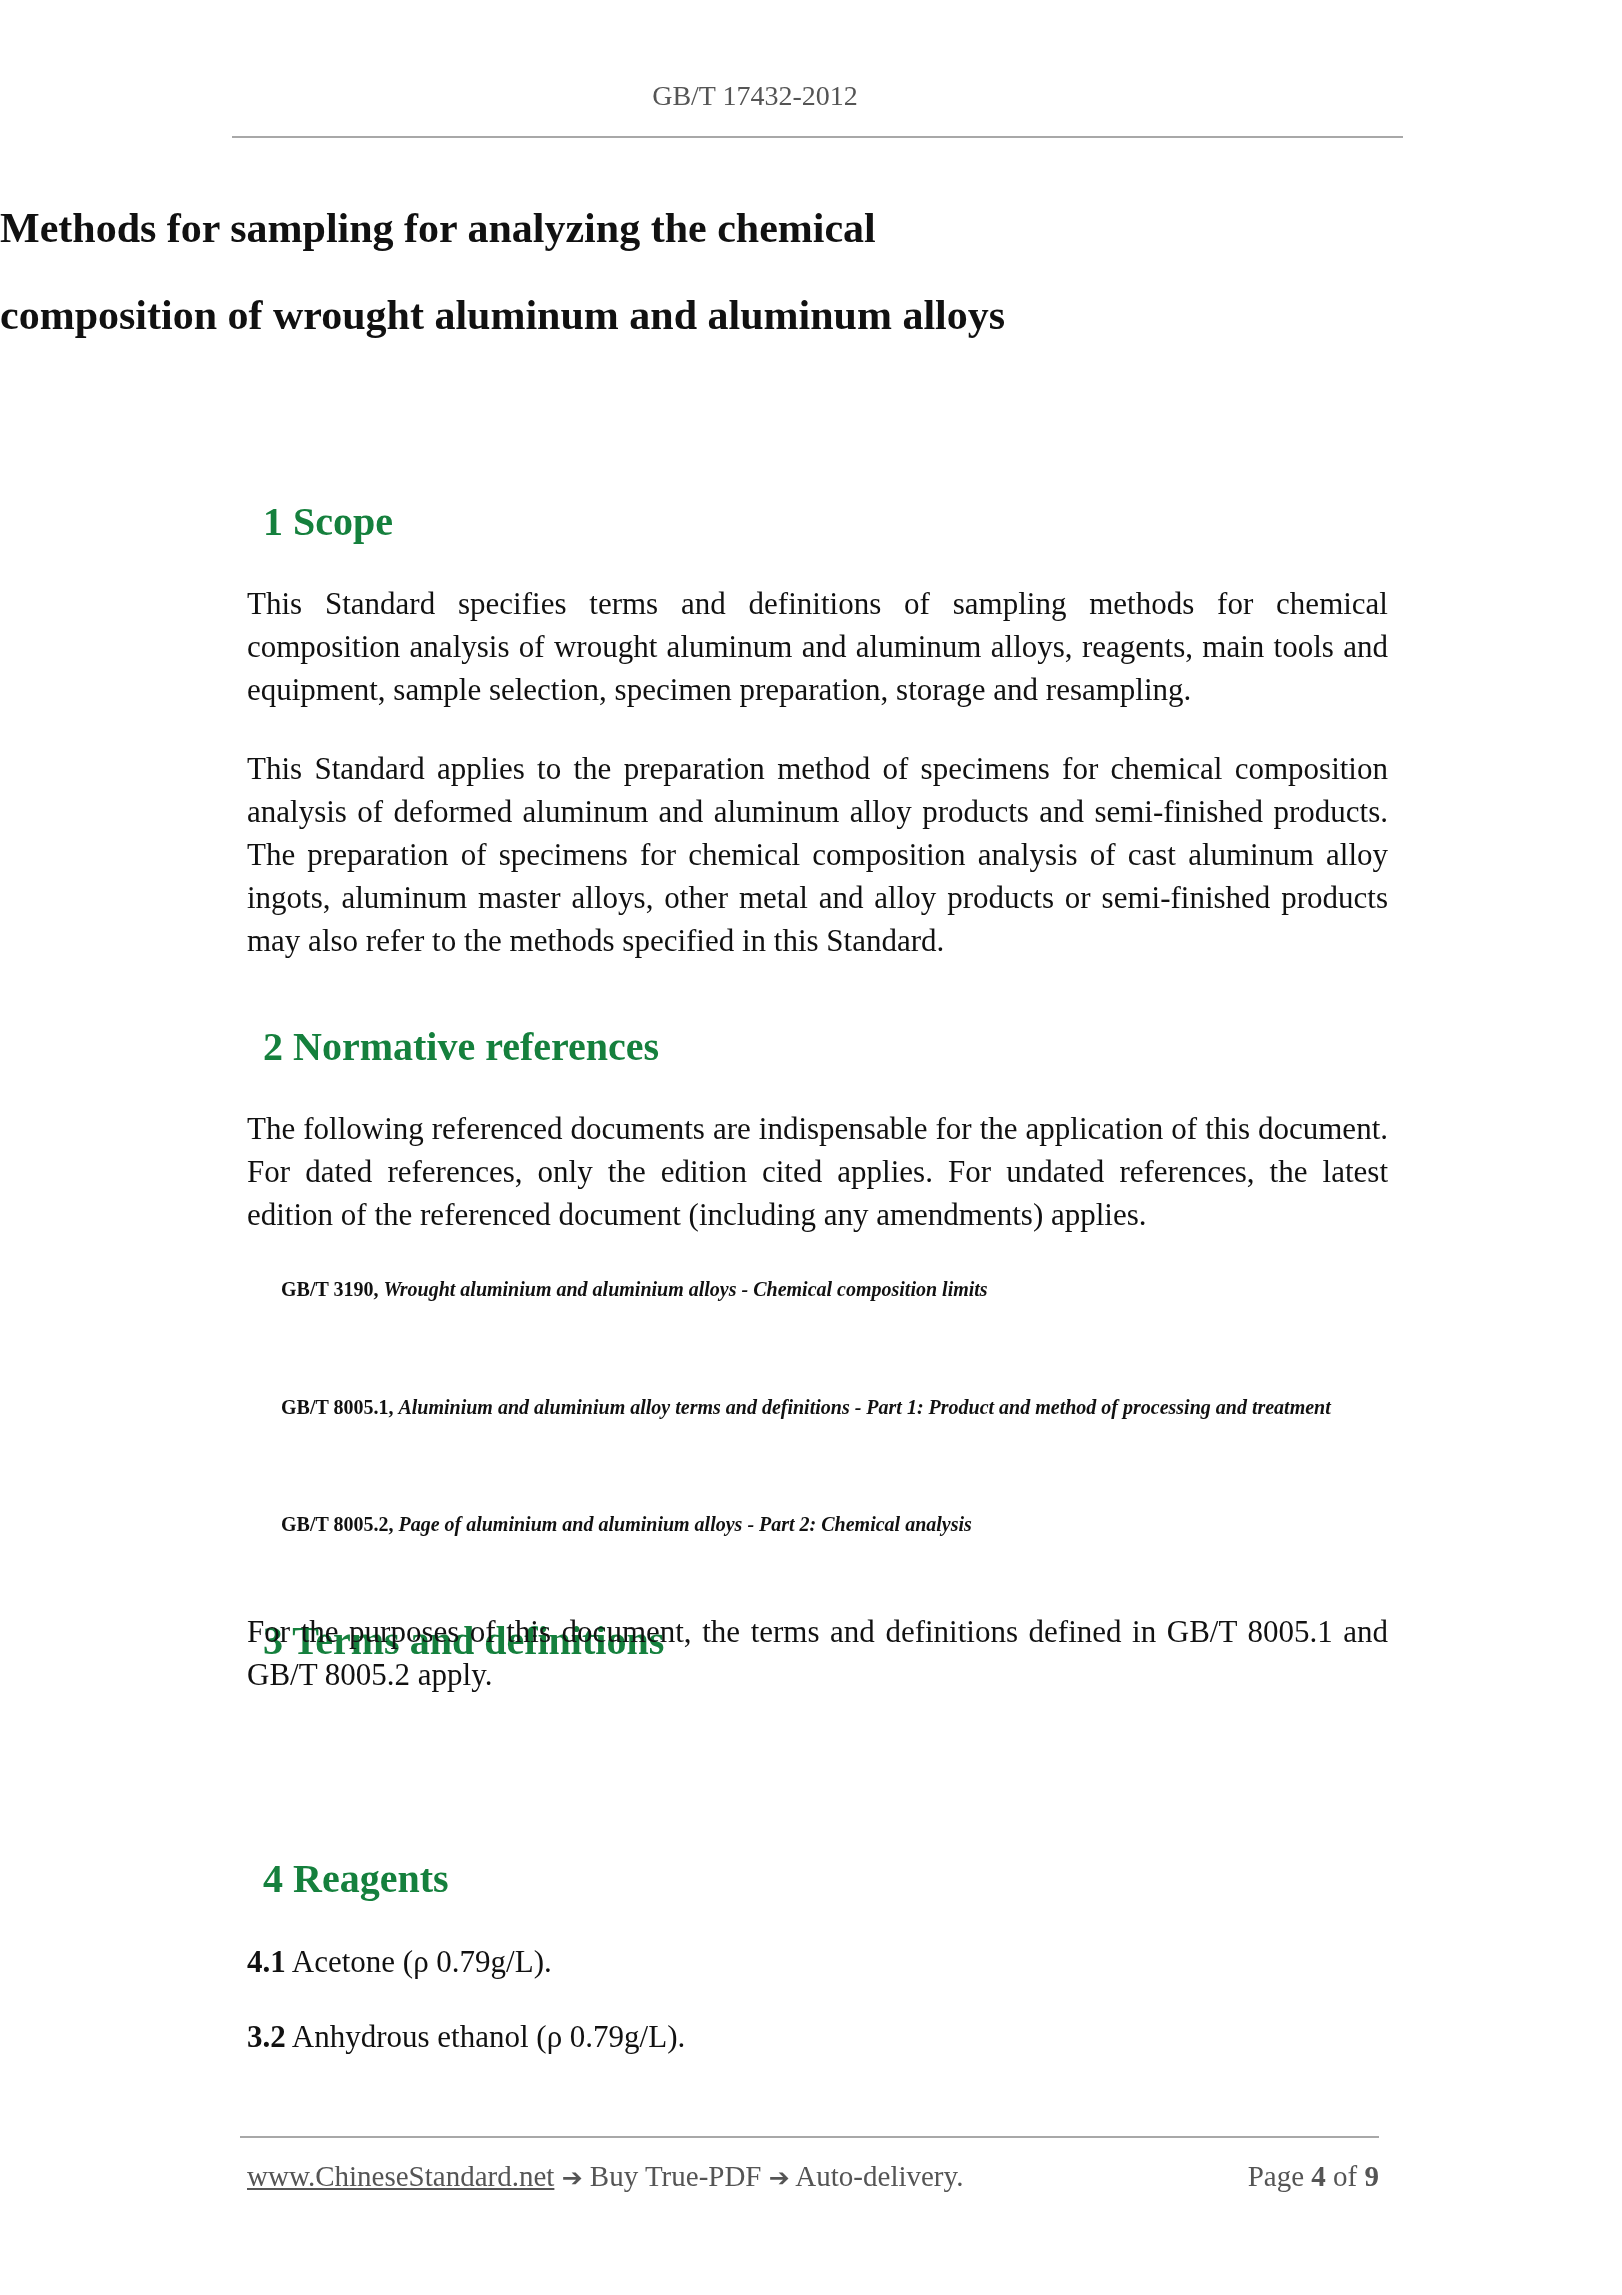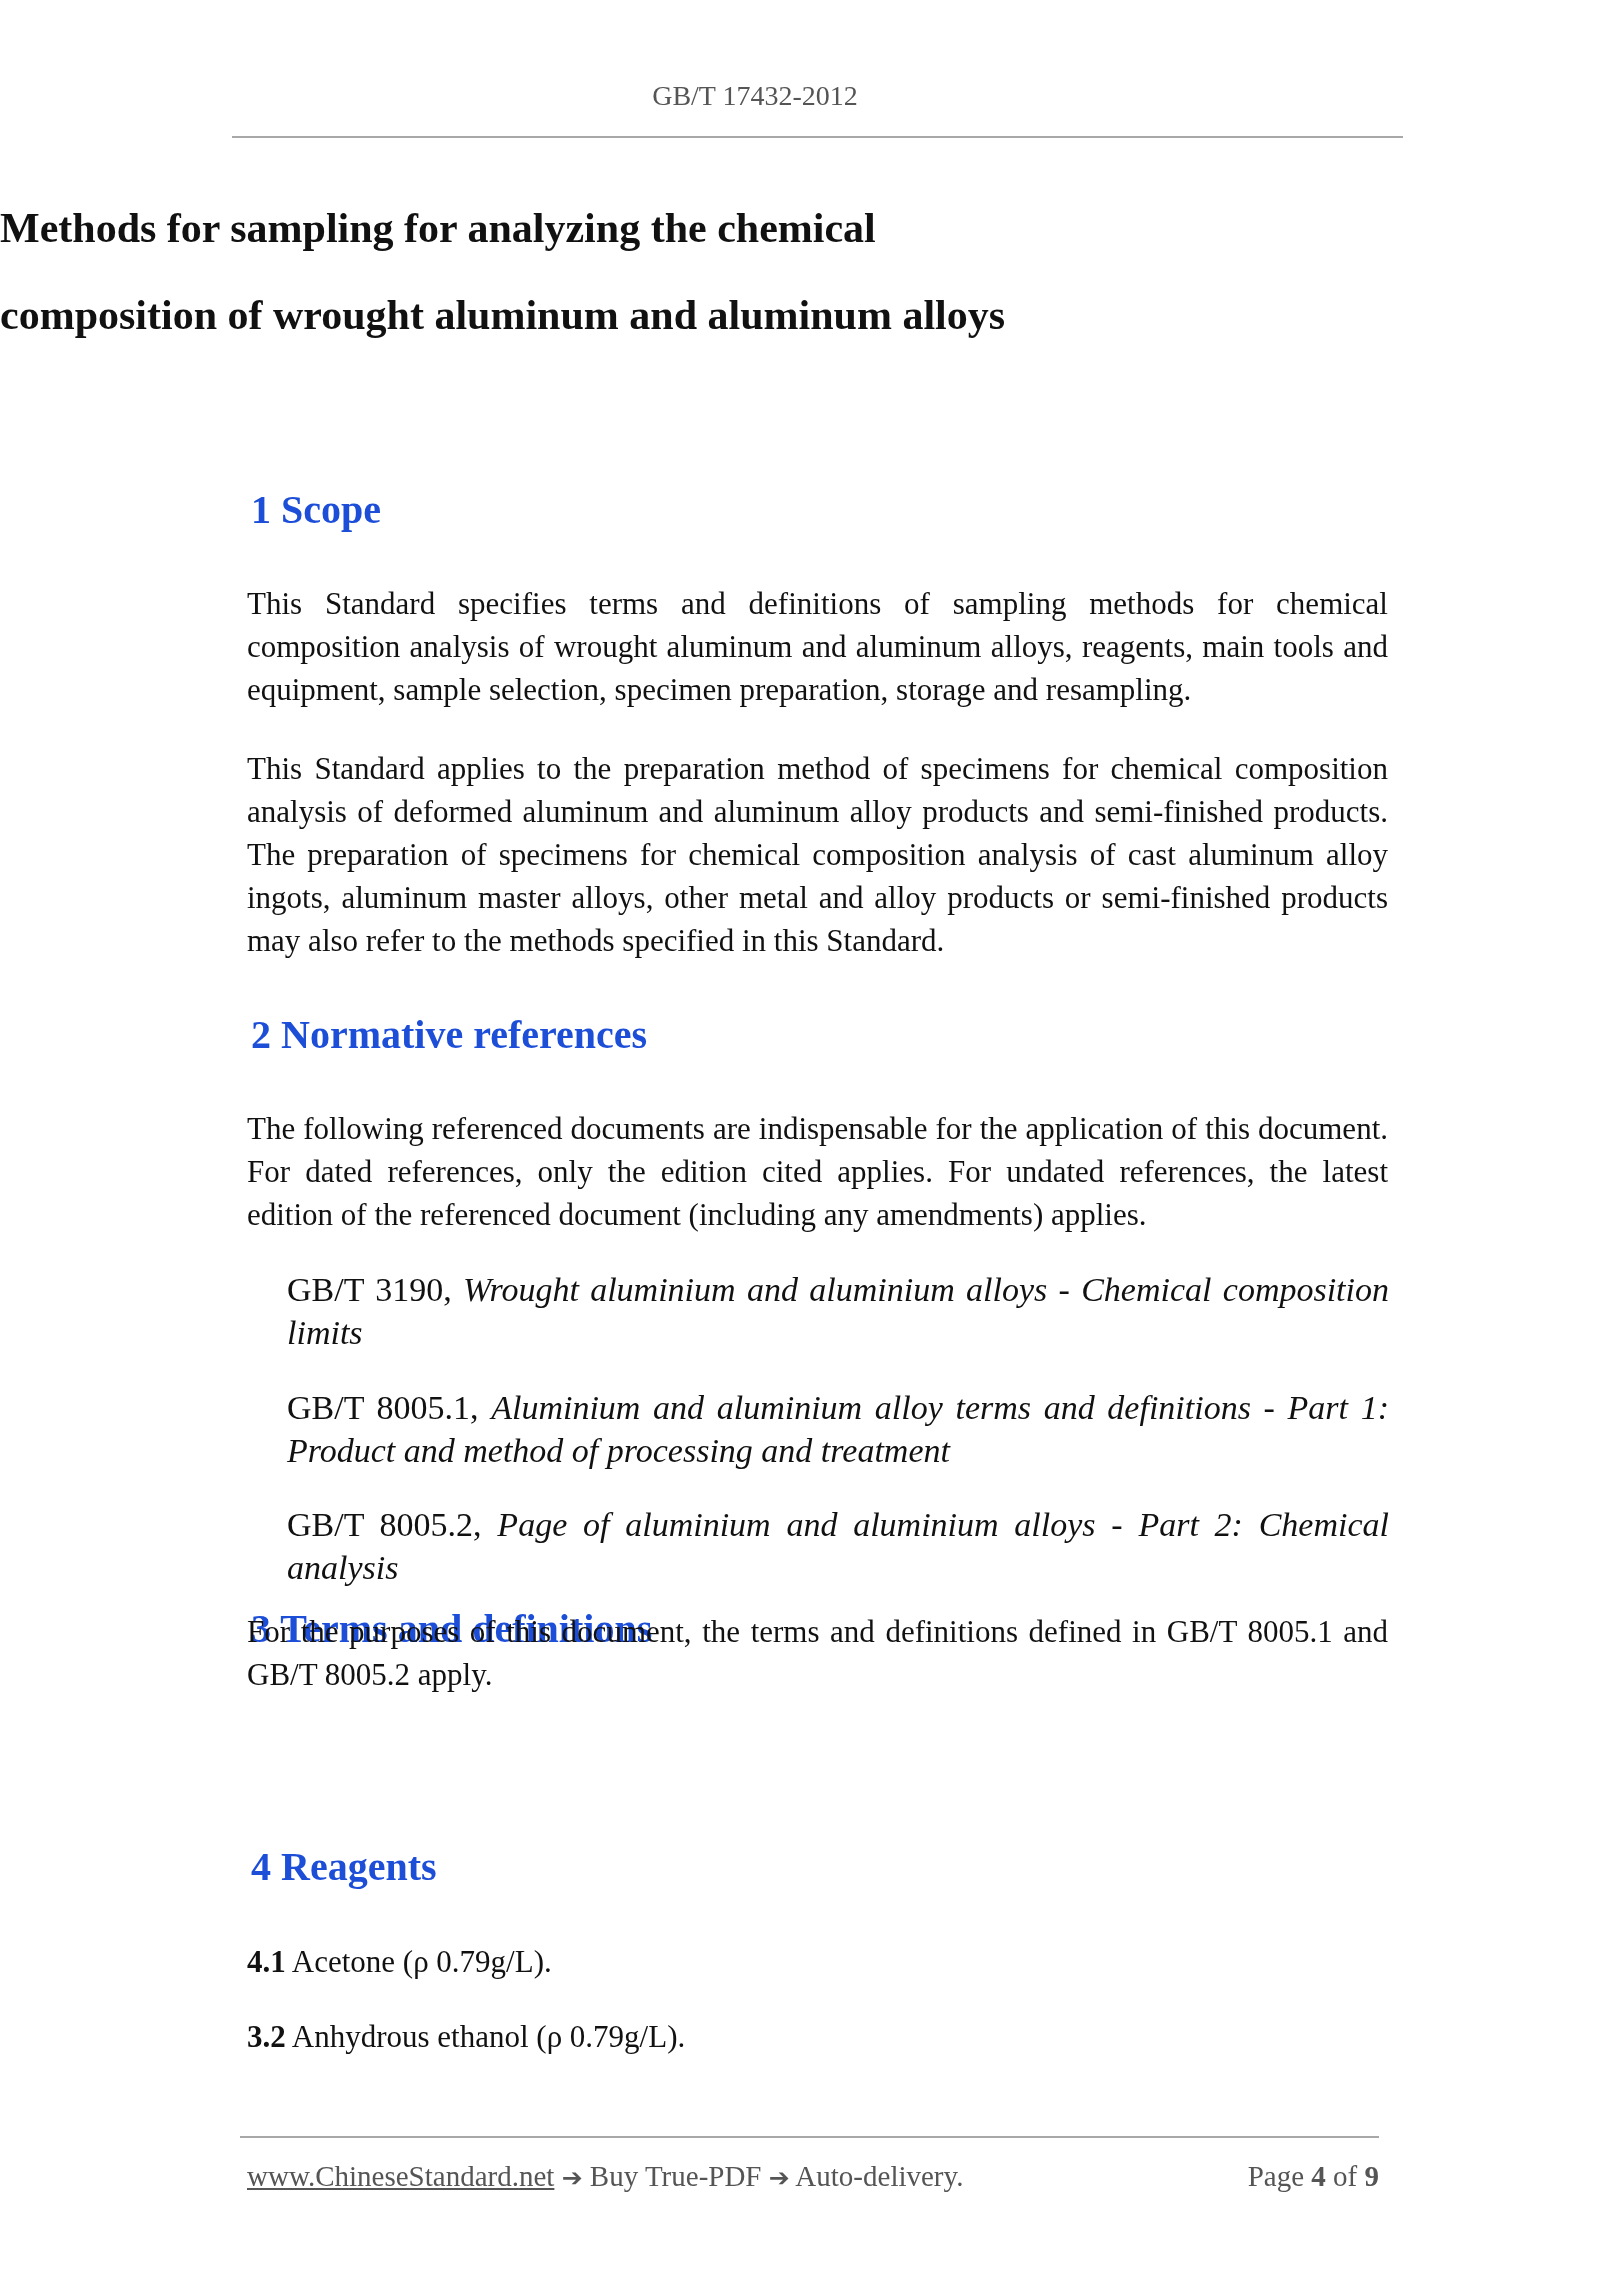--- a/index.html
+++ b/index.html
@@ -4,25 +4,25 @@
 <style>
   html, body { margin: 0; padding: 0; background: #ffffff; }
   body { width: 1623px; height: 2295px; position: relative; overflow: hidden;
          font-family: "Liberation Serif", "DejaVu Serif", serif; color: #111; }
   .page-header { position: absolute; top: 80px; left: 0; width: 1510px; text-align: center;
                  font-size: 28px; color: #555; }
   .header-rule { position: absolute; top: 136px; left: 232px; width: 1171px; height: 1.7px; background: #a8a8a8; }
   .title { position: absolute; top: 185px; left: 0; width: 1374px; text-align: left;
            font-weight: bold; font-size: 42px; line-height: 87px; color: #111; }
   .content { position: absolute; left: 247px; width: 1141px; top: 0; }
-  h2 { position: absolute; left: 0; margin: 4px; font-size: 40px; font-weight: bold; color: #1d4ed8; white-space: nowrap; }
+  h2 { position: absolute; left: 0; margin: 16px; font-size: 40px; font-weight: bold; color: #15803d; white-space: nowrap; }
   .para { position: absolute; left: 0; width: 1141px; margin: 0; font-size: 31px; line-height: 43px;
           text-align: justify; text-align-last: left; }
-  .ref { position: absolute; left: 40px; width: 1102px; margin: 0; font-size: 34px; line-height: 43px;
-         text-align: justify; text-align-last: left; }
+  .ref { position: absolute; left: 34px; width: 1102px; margin: 0; font-size: 20px; line-height: 43px;
+         text-align: justify; text-align-last: left; font-weight: bold; }
   .ref i { font-style: italic; }
   .footer-rule { position: absolute; top: 2136px; left: 240px; width: 1139px; height: 1.7px; background: #a8a8a8; }
   .footer { position: absolute; top: 2160px; left: 247px; width: 1132px; font-size: 29px; color: #555;
             display: flex; justify-content: space-between; }
   .footer a { color: #555; text-decoration: underline; }
   .footer .pg b { color: #555; }
   .arrow { font-family: "DejaVu Sans", sans-serif; font-size: 25px; }
 </style>
 </head>
 <body>

